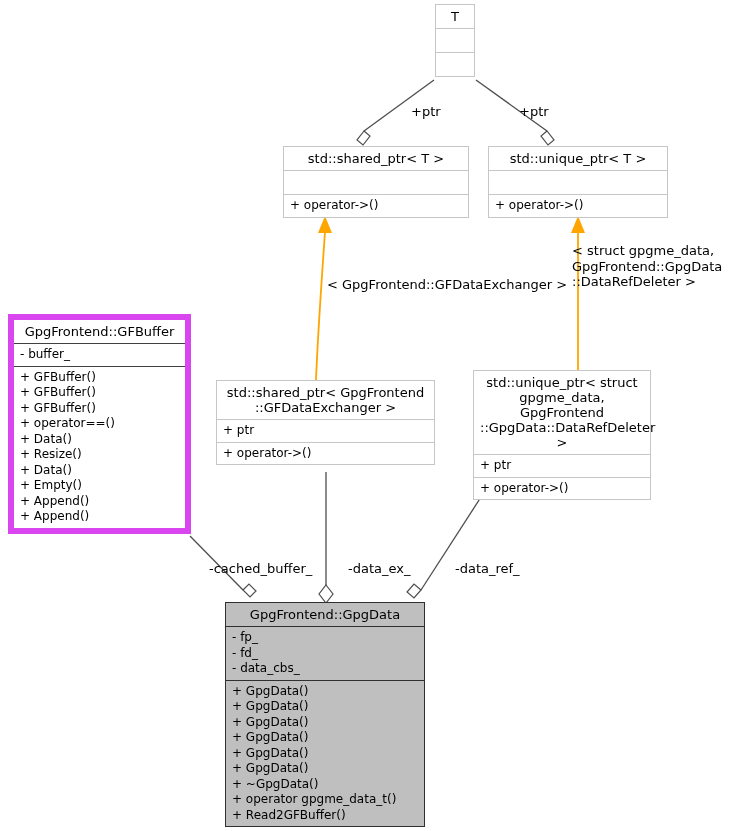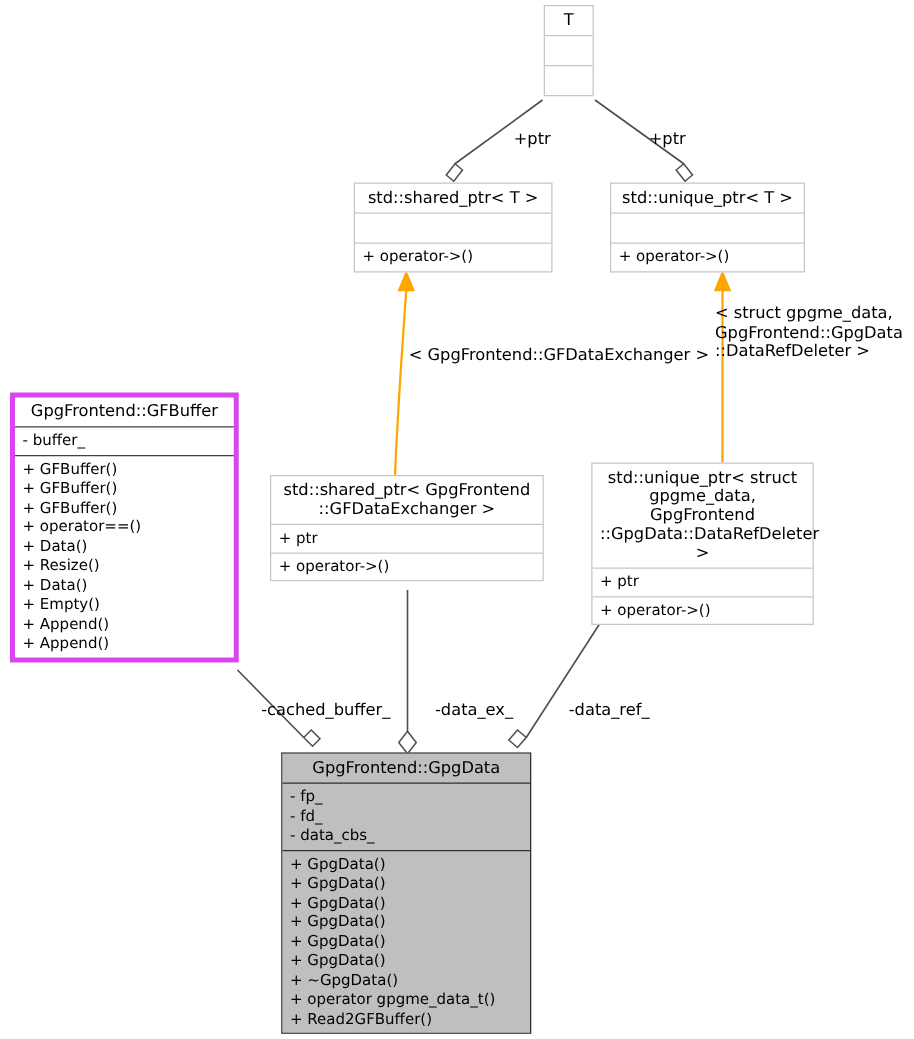--- a/index.html
+++ b/index.html
@@ -12,21 +12,21 @@
   .uml .sec{box-sizing:border-box;padding:3px 6px;}
   .uml .title{text-align:center;font-size:13px;line-height:15px;padding:4px 6px;white-space:pre-line;}
   .uml .row{font-size:12px;line-height:15.5px;white-space:pre;}
 
   
   .plain{border:1px solid #c6c6c6;}
   .plain .sec + .sec{border-top:1px solid #c6c6c6;}
   .plain .attrs{height:24px;}
 
   
-  .solid{border:4px solid #d946ef;}
+  .solid{border:6px solid #d946ef;}
   .solid .sec + .sec{border-top:1px solid #404040;}
 
   
   .focus{border:1px solid #303030;background:#bfbfbf;}
   .focus .sec{background:#bfbfbf;}
   .focus .sec + .sec{border-top:1px solid #303030;}
 
   .edgelabel{position:absolute;font-size:13px;line-height:15px;color:#000;white-space:pre-line;}
   .tmplabel{position:absolute;font-size:13px;line-height:15.5px;color:#000;white-space:pre-line;}
 </style>
@@ -58,29 +58,29 @@
     <line x1="492" y1="480" x2="421" y2="590" stroke="#4d4d4d" stroke-width="1.3"></line>
     <polygon points="421,590 414,584 407,592 414,598" fill="#ffffff" stroke="#4d4d4d" stroke-width="1.2"></polygon>
   </svg>
 
   <div class="uml plain" style="left:435px;top:4px;width:40px;">
     <div class="sec title">T</div>
     <div class="sec attrs"></div>
     <div class="sec attrs"></div>
   </div>
 
-  <div class="uml plain" style="left:283px;top:146px;width:159px;">
+  <div class="uml plain" style="left:283px;top:146px;width:186px;">
     <div class="sec title">std::shared_ptr&lt; T &gt;</div>
     <div class="sec attrs"></div>
     <div class="sec">
       <div class="row">+ operator-&gt;()</div>
     </div>
   </div>
 
-  <div class="uml plain" style="left:488px;top:146px;width:156px;">
+  <div class="uml plain" style="left:488px;top:146px;width:180px;">
     <div class="sec title">std::unique_ptr&lt; T &gt;</div>
     <div class="sec attrs"></div>
     <div class="sec">
       <div class="row">+ operator-&gt;()</div>
     </div>
   </div>
 
   <div class="uml solid" style="left:8px;top:314px;width:183px;">
     <div class="sec title">GpgFrontend::GFBuffer</div>
     <div class="sec">

